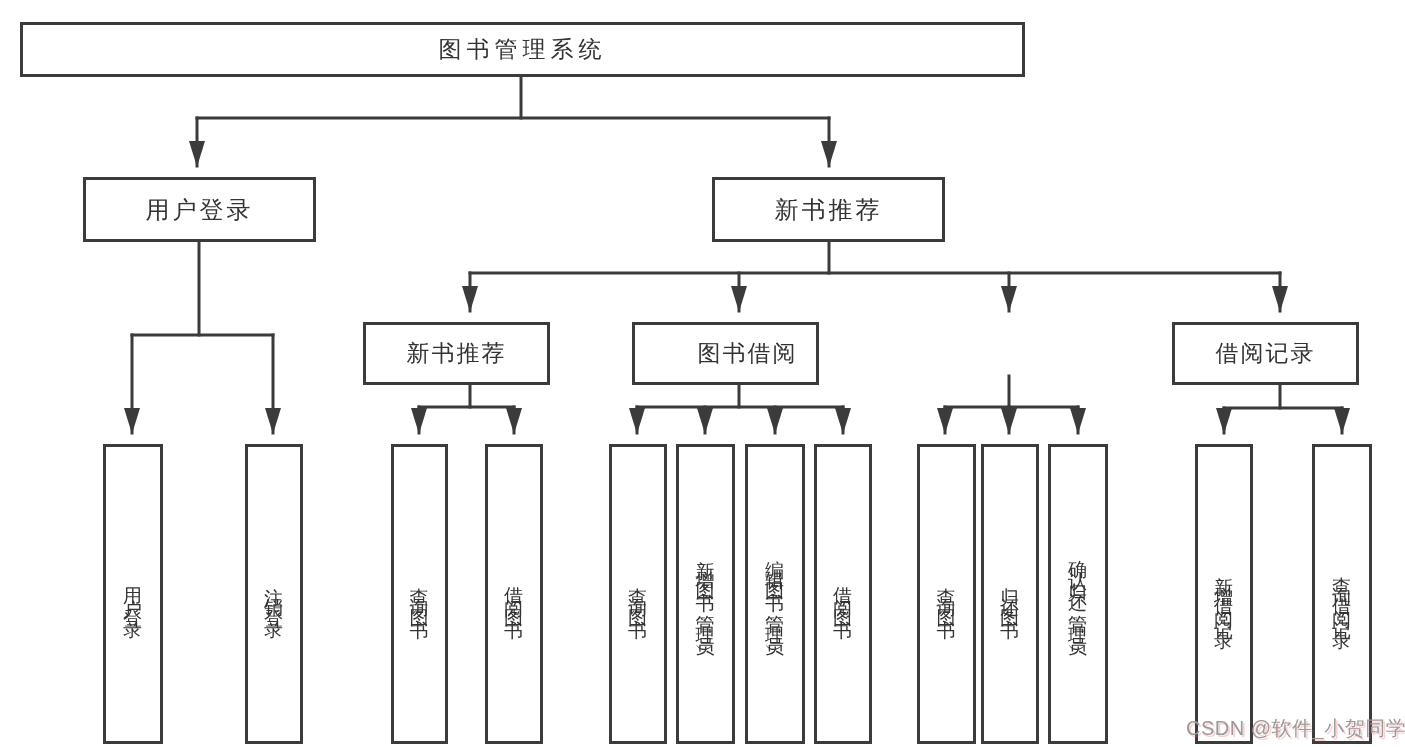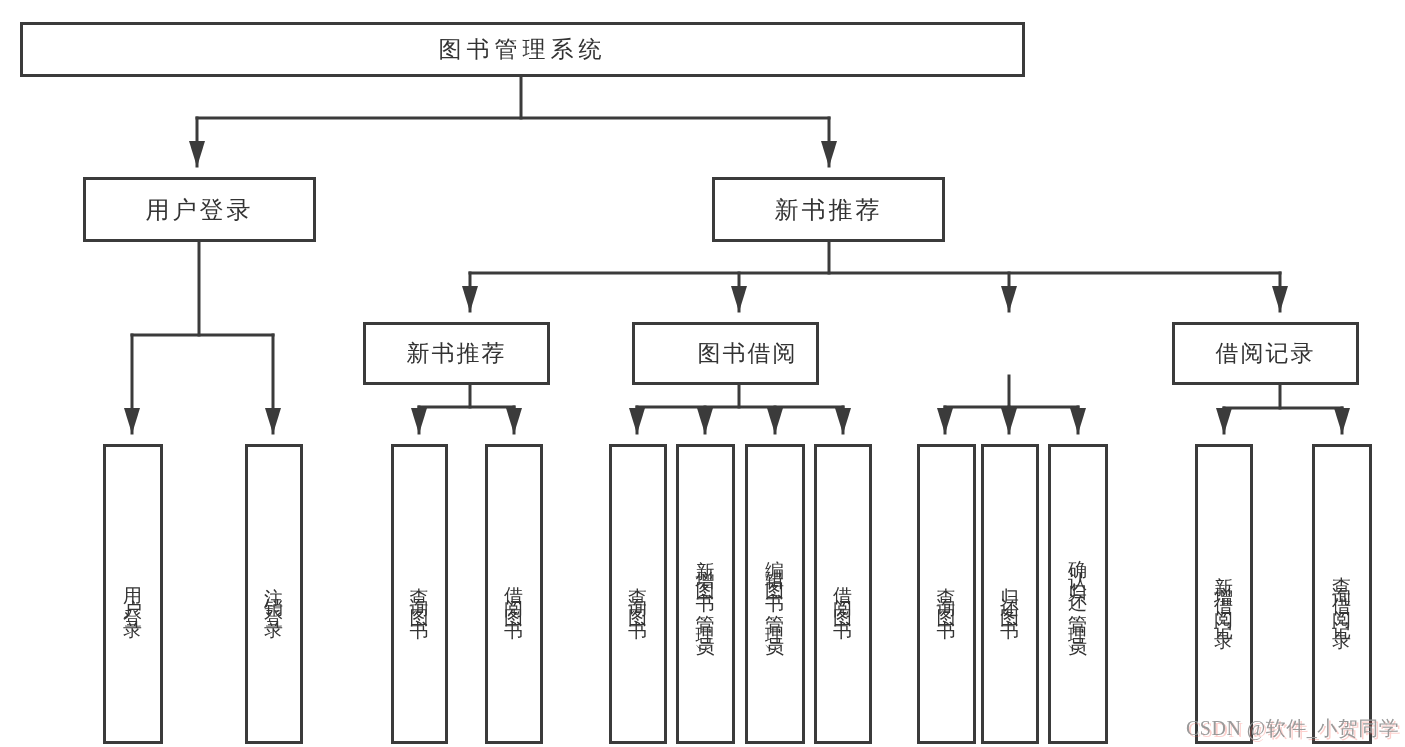--- a/index.html
+++ b/index.html
@@ -34,21 +34,20 @@
   .lbl{white-space:nowrap;}
   #watermark{
     position:absolute;
     left:1186px;top:715px;
     font-size:20px;
     color:#9a9a9a;
     letter-spacing:0.5px;
     white-space:nowrap;
     text-shadow:2px 2px 0 rgba(250,100,90,0.30);
     z-index:5;
-    font-family:Liberation Serif, serif;
   }
 </style>
 </head>
 <body>
 
 <div id="canvas">
 
   <svg id="wires" viewBox="0 0 1405 747" xmlns="http://www.w3.org/2000/svg">
     <defs>
       <marker id="arrow" viewBox="0 0 26 16" markerWidth="26" markerHeight="16" refX="25" refY="8" orient="auto" markerUnits="userSpaceOnUse">

